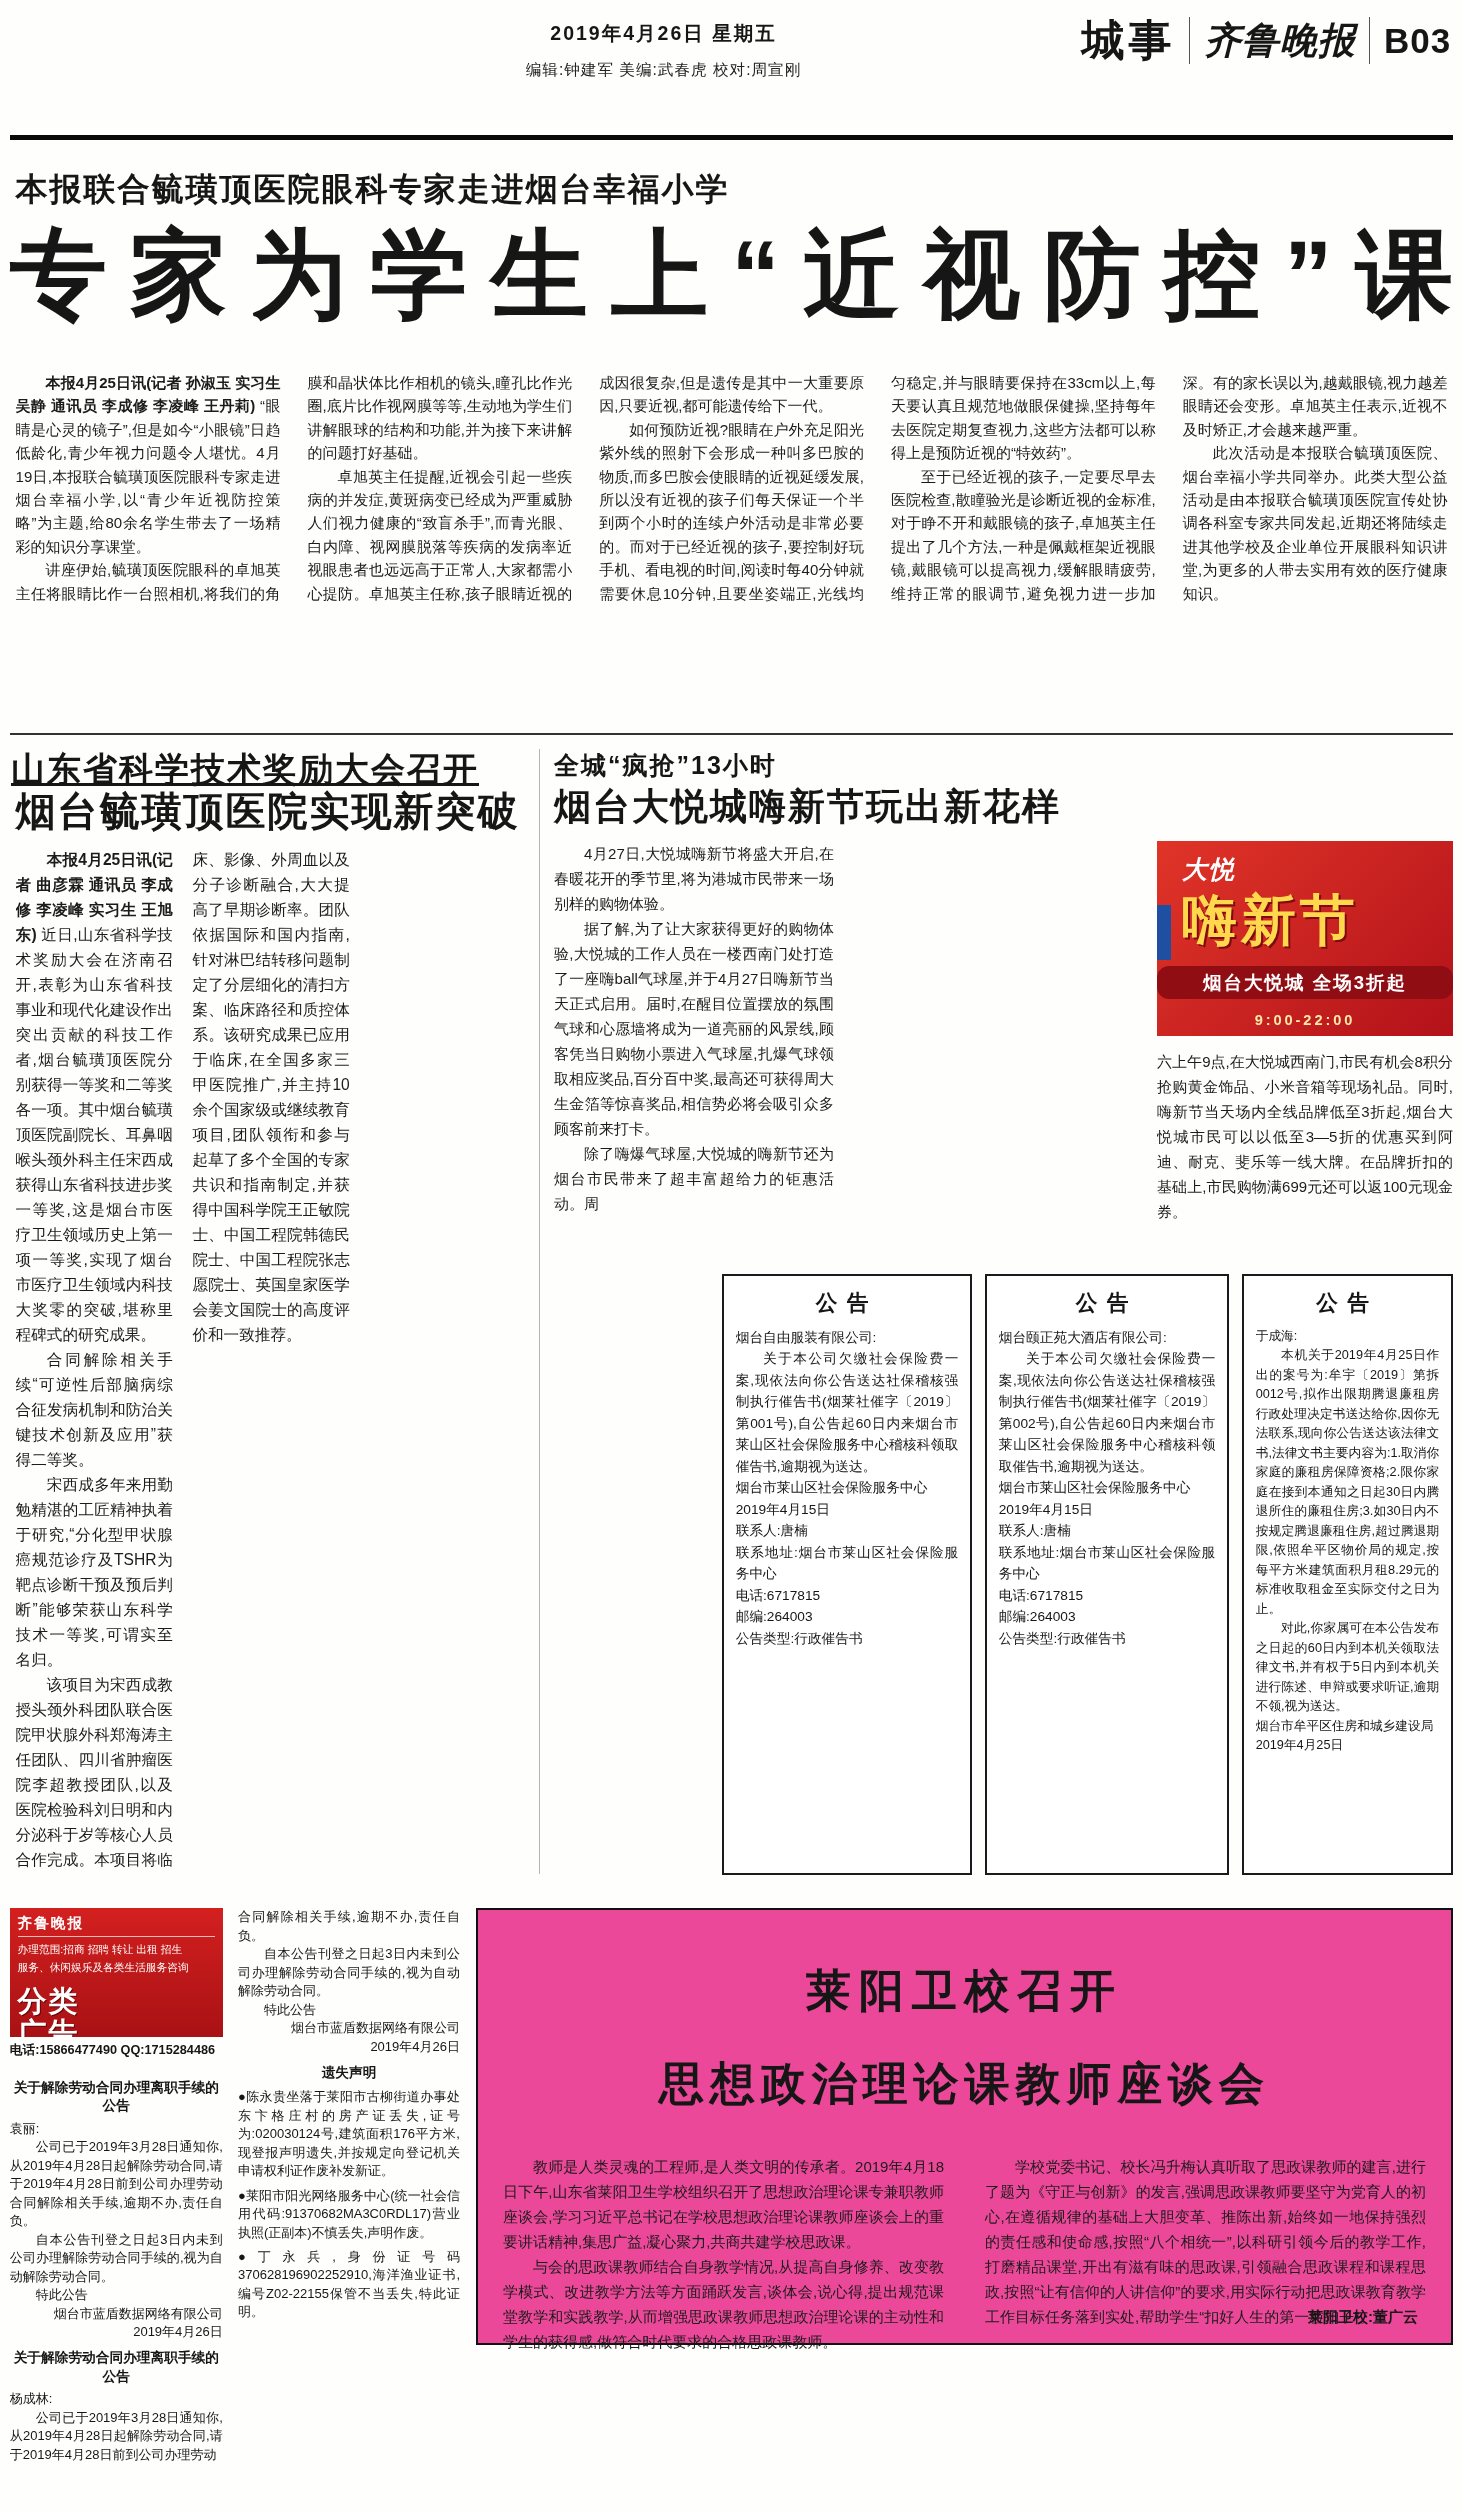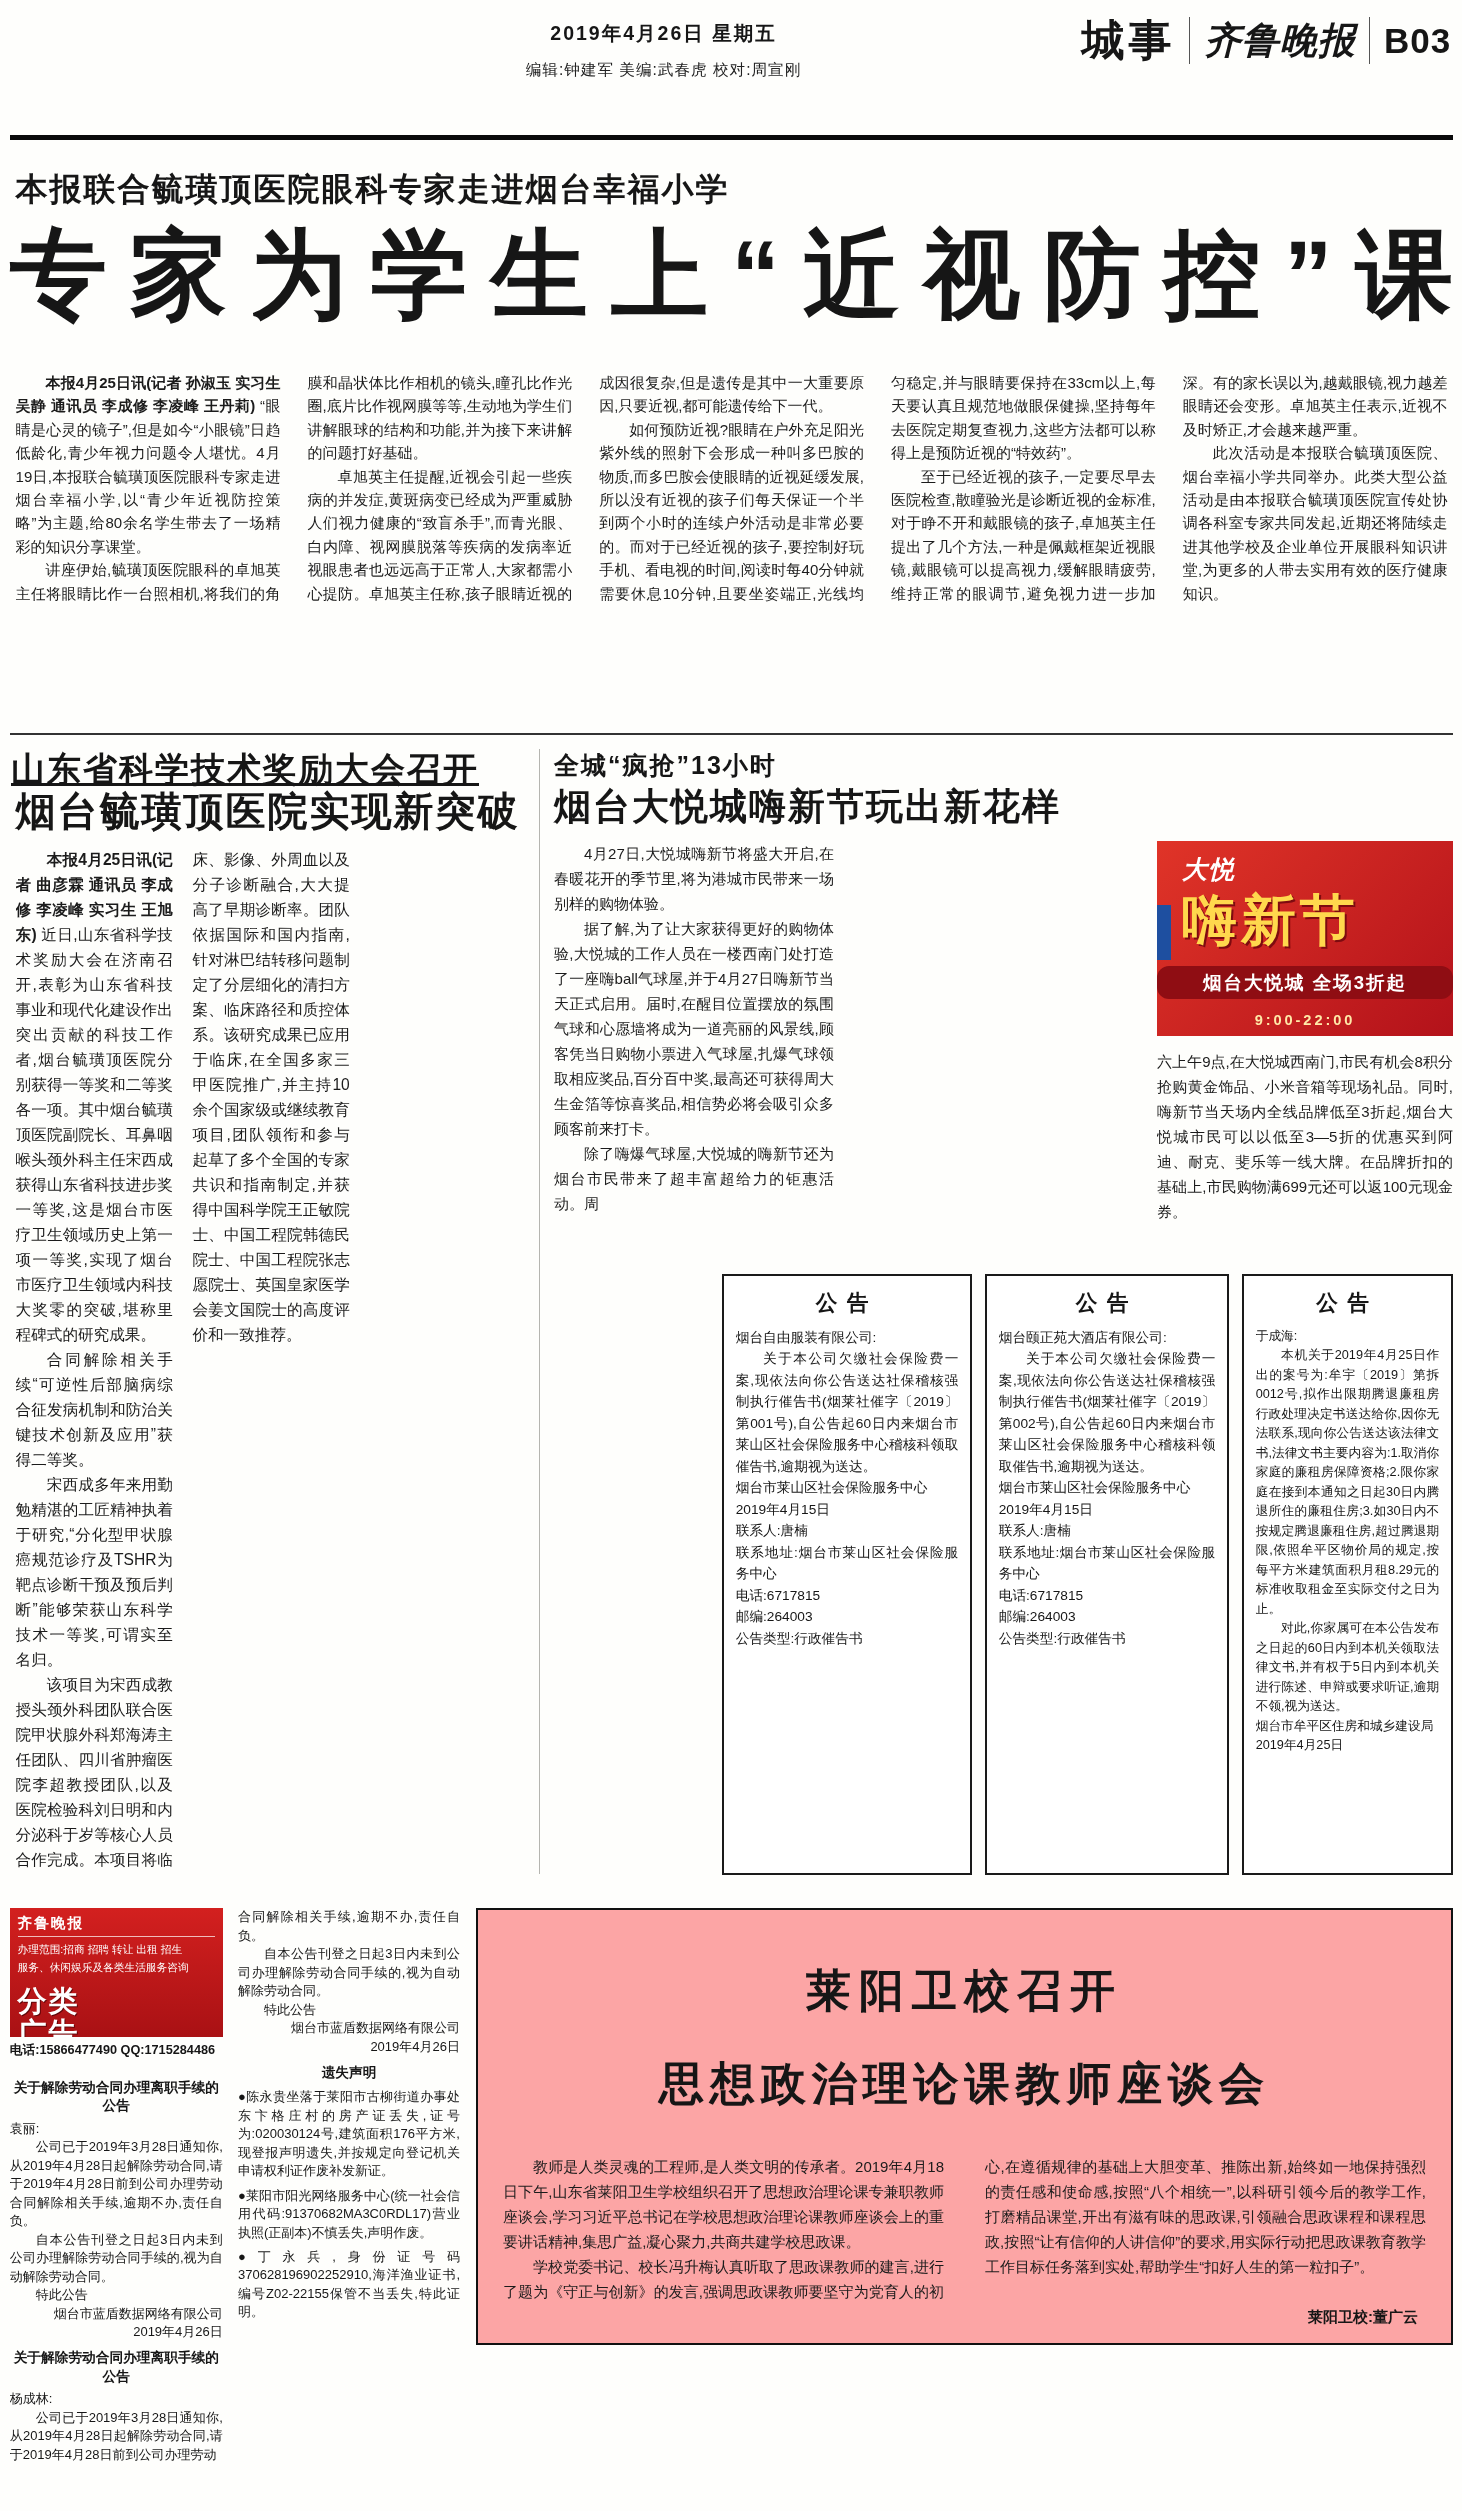--- a/index.html
+++ b/index.html
@@ -77,21 +77,21 @@
   .ad-lines{flex:1;font-size:10.7px;line-height:15.6px;}
   .ad-lines p{margin:0 0 2.9px;}
   .ad-big{width:64px;font-size:29px;line-height:32px;font-weight:900;letter-spacing:2px;text-shadow:1px 1px 0 #5e0508;}
   .ad-contact{left:9.8px;top:2042px;width:213px;font-size:12.7px;font-weight:900;}
   .cl-col{font-size:13px;line-height:18.5px;text-align:justify;overflow:hidden;}
   .cl-col1{left:9.8px;top:2071px;width:213px;height:425px;}
   .cl-col2{left:238px;top:1908px;width:222px;height:589px;}
   .cl-col .blk-title{font-size:13.7px;}
 
   
-  .school-box{left:476px;top:1908px;width:977px;height:437px;border:2px solid #111;box-sizing:border-box;background:#fca5a5;}
+  .school-box{left:476px;top:1908px;width:977px;height:437px;border:2px solid #111;box-sizing:border-box;background:#ec4899;}
   .school-title1{position:absolute;left:0;top:51px;width:100%;text-align:center;font-size:45px;font-weight:900;letter-spacing:7.8px;}
   .school-title2{position:absolute;left:0;top:144px;width:100%;text-align:center;font-size:45px;font-weight:900;letter-spacing:5.9px;}
   .school-body{position:absolute;left:25px;top:244px;width:923px;height:293px;overflow:hidden;
                column-count:2;column-gap:41px;font-size:15px;line-height:25px;text-align:justify;}
   .school-sign{position:absolute;right:33px;bottom:15.6px;font-size:15px;font-weight:bold;}
 </style>
 </head>
 <body>
 
 <div class="paper">
@@ -226,19 +226,20 @@
       <p class="blk blk-bullet">●陈永贵坐落于莱阳市古柳街道办事处东卞格庄村的房产证丢失,证号为:020030124号,建筑面积176平方米,现登报声明遗失,并按规定向登记机关申请权利证作废补发新证。</p>
       <p class="blk blk-bullet">●莱阳市阳光网络服务中心(统一社会信用代码:91370682MA3C0RDL17)营业执照(正副本)不慎丢失,声明作废。</p>
       <p class="blk blk-bullet">●丁永兵,身份证号码370628196902252910,海洋渔业证书,编号Z02-22155保管不当丢失,特此证明。</p>
     </div>
 
   <div class="abs school-box">
     <div class="school-title1">莱阳卫校召开</div>
     <div class="school-title2">思想政治理论课教师座谈会</div>
     <div class="school-body body">
         <p class="para">教师是人类灵魂的工程师,是人类文明的传承者。2019年4月18日下午,山东省莱阳卫生学校组织召开了思想政治理论课专兼职教师座谈会,学习习近平总书记在学校思想政治理论课教师座谈会上的重要讲话精神,集思广益,凝心聚力,共商共建学校思政课。</p>
+        <p class="para">与会的思政课教师结合自身教学情况,从提高自身修养、改变教学模式、改进教学方法等方面踊跃发言,谈体会,说心得,提出规范课堂教学和实践教学,从而增强思政课教师思想政治理论课的主动性和学生的获得感,做符合时代要求的合格思政课教师。</p>
         <p class="para">学校党委书记、校长冯升梅认真听取了思政课教师的建言,进行了题为《守正与创新》的发言,强调思政课教师要坚守为党育人的初心,在遵循规律的基础上大胆变革、推陈出新,始终如一地保持强烈的责任感和使命感,按照“八个相统一”,以科研引领今后的教学工作,打磨精品课堂,开出有滋有味的思政课,引领融合思政课程和课程思政,按照“让有信仰的人讲信仰”的要求,用实际行动把思政课教育教学工作目标任务落到实处,帮助学生“扣好人生的第一粒扣子”。</p>
       </div>
     <div class="school-sign">莱阳卫校:董广云</div>
   </div>
 
 </div>
 
 
 </body></html>

